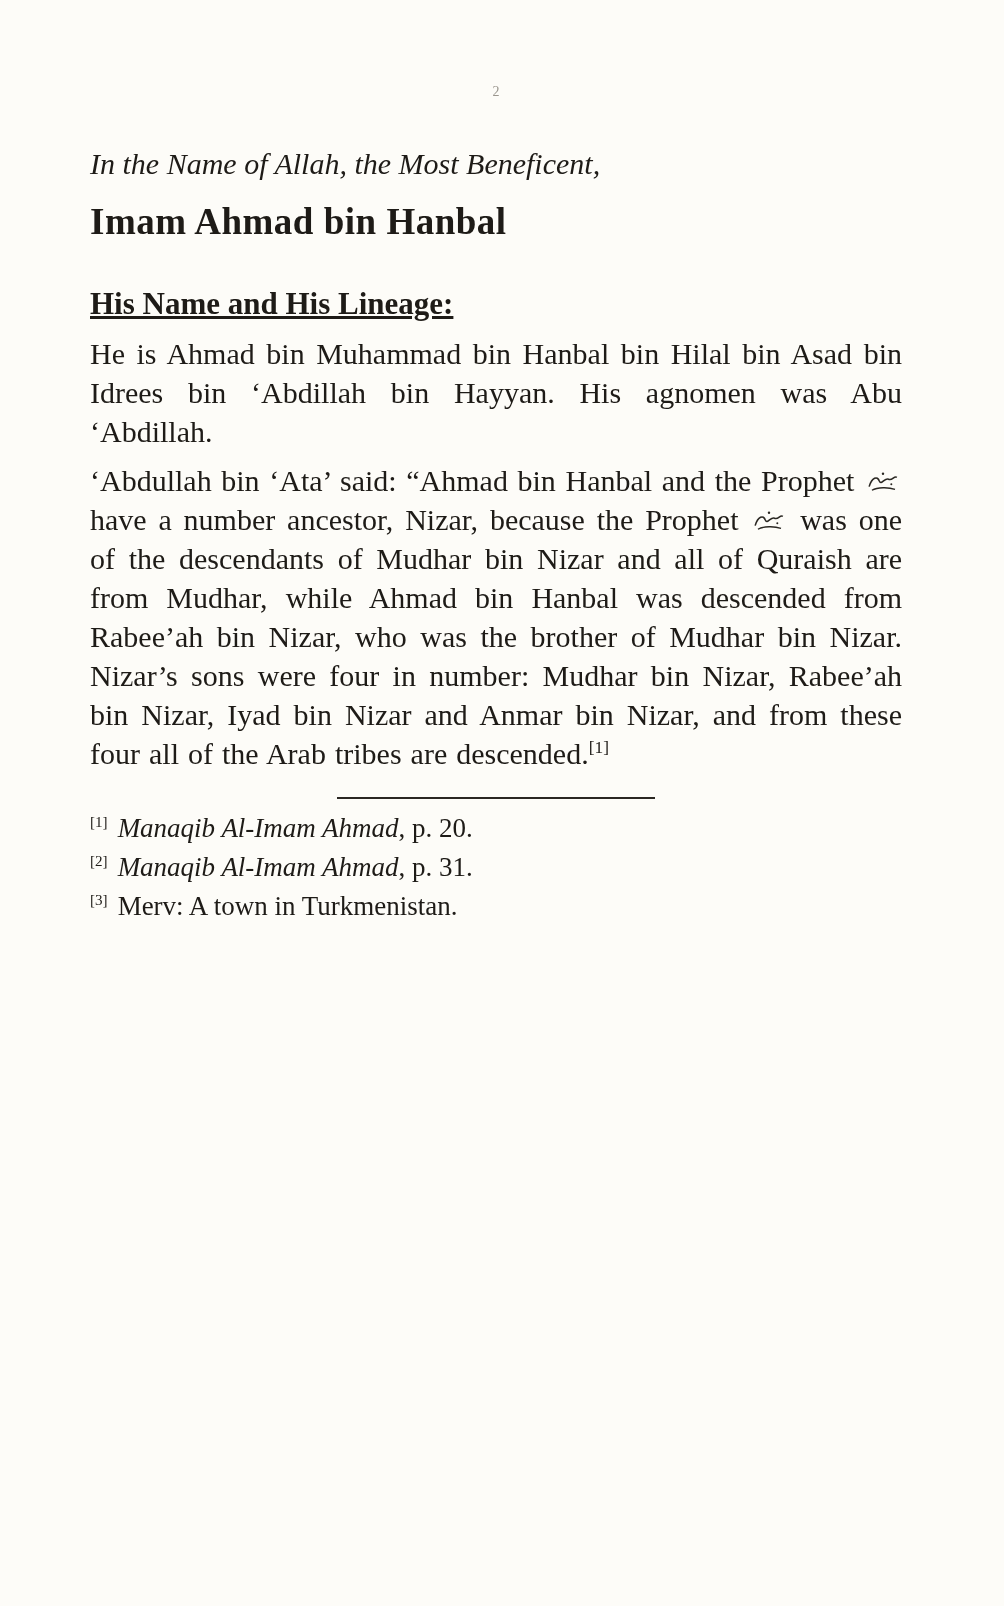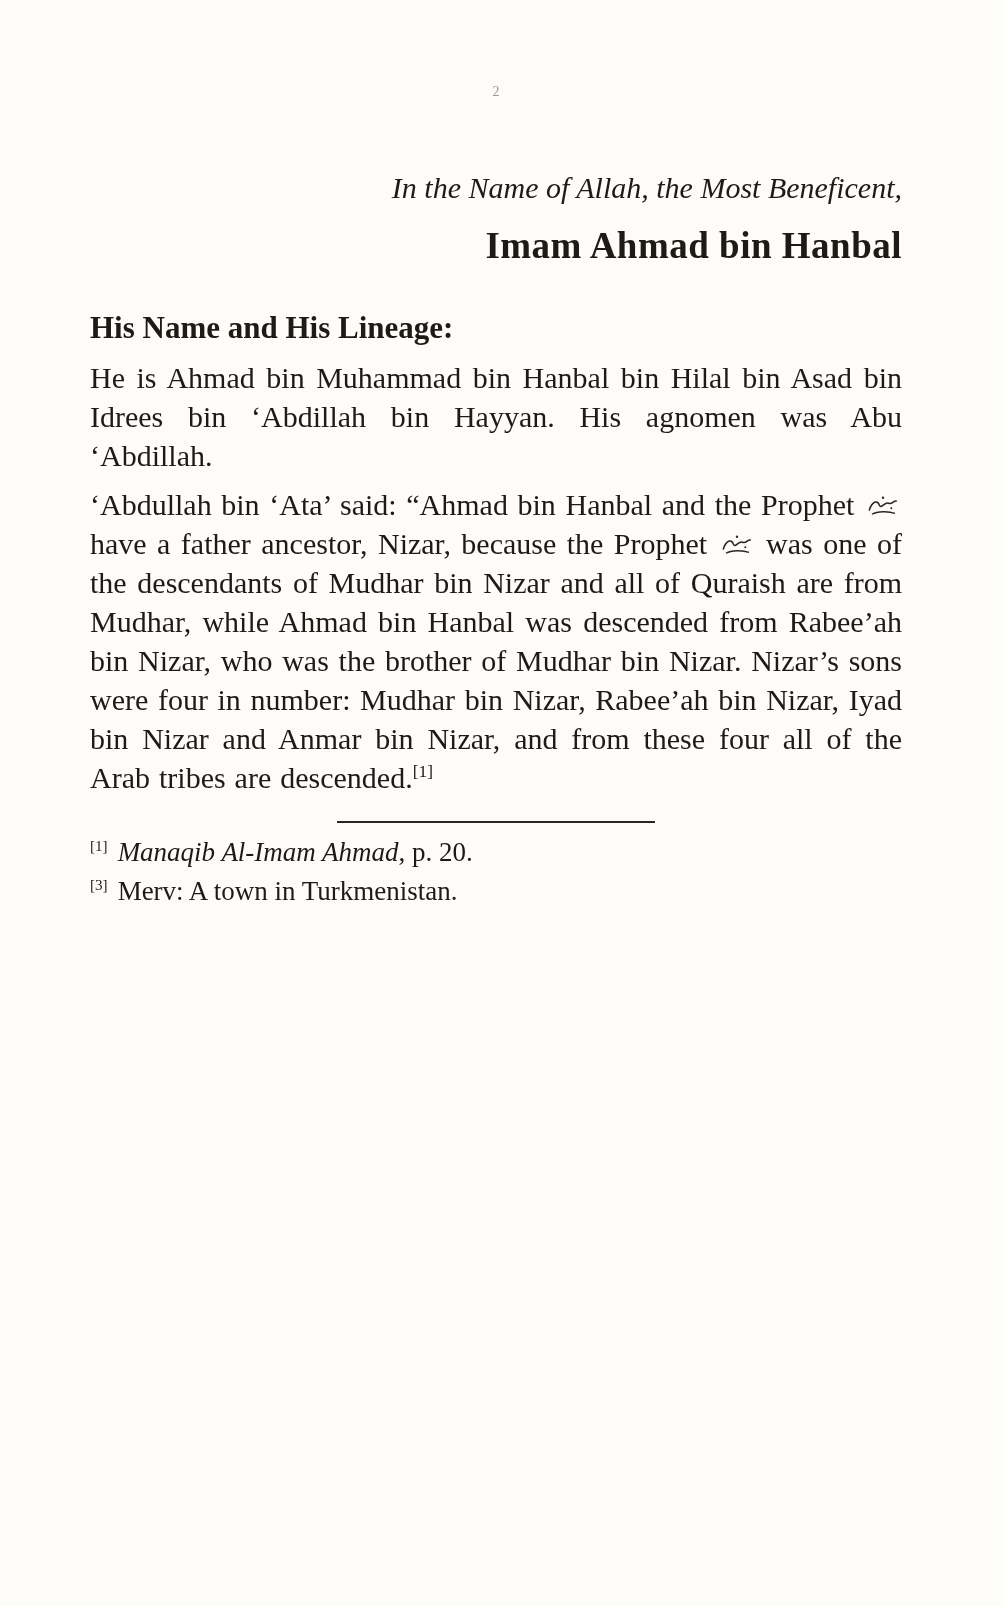--- a/index.html
+++ b/index.html
@@ -20,39 +20,40 @@
     overflow: hidden;
   }
   .page-number {
     padding-top: 84px;
     text-align: center;
     font-size: 14px;
     color: #9a968e;
     height: 18px;
   }
   .basmala {
-    margin-top: 66px;
-    text-align: right;
+    margin-top: 42px;
+    text-align: left;
     font-style: italic;
     font-size: 30px;
     line-height: 40px;
   }
   .title {
     margin: 14px 0 0 0;
-    text-align: right;
+    text-align: left;
     font-size: 37px;
     line-height: 48px;
     font-weight: bold;
     letter-spacing: 0.5px;
   }
   .heading {
     margin: 38px 0 0 0;
     font-size: 31px;
     line-height: 40px;
     font-weight: bold;
+    text-decoration: underline;
   }
   .para {
     margin: 10px 0 0 0;
     font-size: 30px;
     line-height: 39px;
     text-align: justify;
     word-spacing: 1.5px;
   }
   sup.ref {
     font-size: 0.58em;
@@ -108,34 +109,35 @@
 
   <p class="para">
     <span>He is Ahmad bin Muhammad bin Hanbal bin Hilal bin Asad bin Idrees bin ‘Abdillah bin Hayyan. His agnomen was Abu ‘Abdillah.</span>
   </p>
 
   <p class="para"><span>‘Abdullah bin ‘Ata’ said: “Ahmad bin Hanbal and the Prophet </span><span class="honorific"><svg viewBox="0 0 36 26" width="34" height="24">
           <path d="M3 18 C6 8, 12 6, 14 12 C16 17, 20 8, 24 10 C28 12, 30 6, 33 8" stroke="#2a2722" fill="none" stroke-width="1.7"></path>
           <path d="M6 22 C12 18.5, 24 18.5, 31 21" stroke="#2a2722" fill="none" stroke-width="1.4"></path>
           <circle cx="18" cy="4" r="1.3" fill="#2a2722"></circle>
           <circle cx="27" cy="15.5" r="1.1" fill="#2a2722"></circle>
-        </svg></span><span> have a father ancestor, Nizar, because the Prophet </span><span class="honorific"><svg viewBox="0 0 36 26" width="34" height="24">
+        </svg></span><span> have a number ancestor, Nizar, because the Prophet </span><span class="honorific"><svg viewBox="0 0 36 26" width="34" height="24">
           <path d="M3 18 C6 8, 12 6, 14 12 C16 17, 20 8, 24 10 C28 12, 30 6, 33 8" stroke="#2a2722" fill="none" stroke-width="1.7"></path>
           <path d="M6 22 C12 18.5, 24 18.5, 31 21" stroke="#2a2722" fill="none" stroke-width="1.4"></path>
           <circle cx="18" cy="4" r="1.3" fill="#2a2722"></circle>
           <circle cx="27" cy="15.5" r="1.1" fill="#2a2722"></circle>
         </svg></span><span> was one of the descendants of Mudhar bin Nizar and all of Quraish are from Mudhar, while Ahmad bin Hanbal was descended from Rabee’ah bin Nizar, who was the brother of Mudhar bin Nizar. Nizar’s sons were four in number: Mudhar bin Nizar, Rabee’ah bin Nizar, Iyad bin Nizar and Anmar bin Nizar, and from these four all of the Arab tribes are descended.</span><sup class="ref">[1]</sup></p>
 
 
 
 
   <hr class="fn-rule">
 
   <div class="footnotes">
 
     <div class="footnote"><span class="fn-marker">[1]</span><em>Manaqib Al-Imam Ahmad</em><span>, p. 20.</span></div>
 
+    <div class="footnote"><span class="fn-marker">[2]</span><em>Manaqib Al-Imam Ahmad</em><span>, p. 31.</span></div>
 
     <div class="footnote"><span class="fn-marker">[3]</span><em></em><span>Merv: A town in Turkmenistan.</span></div>
 
   </div>
 
 </div>
 
 </body></html>

